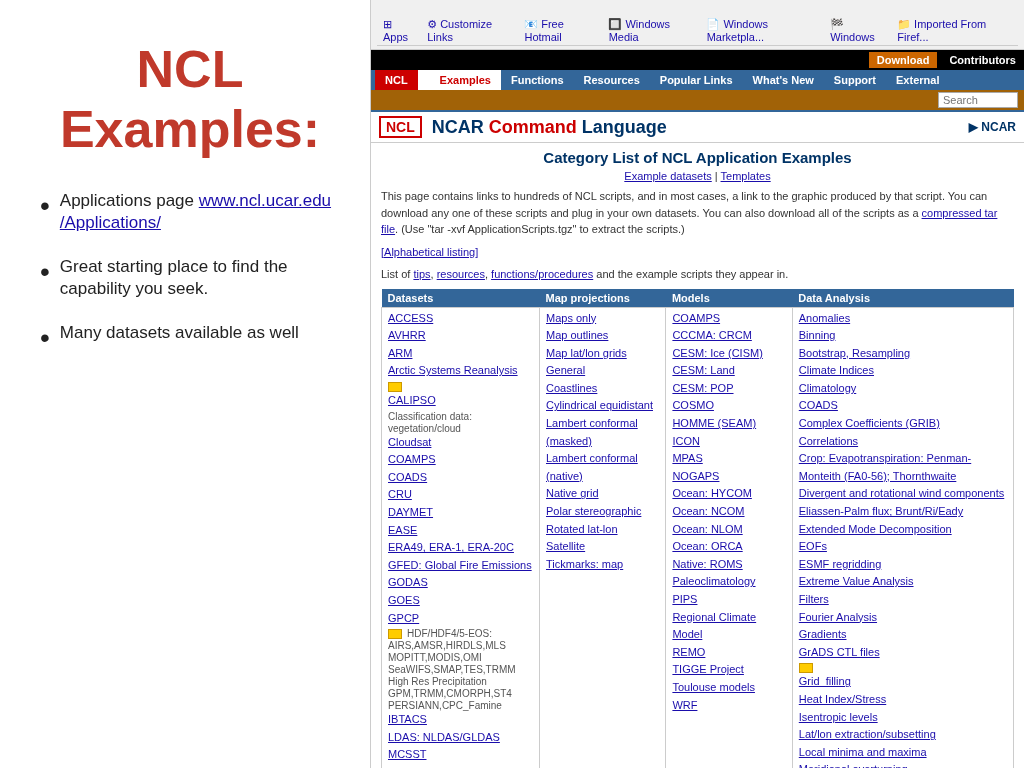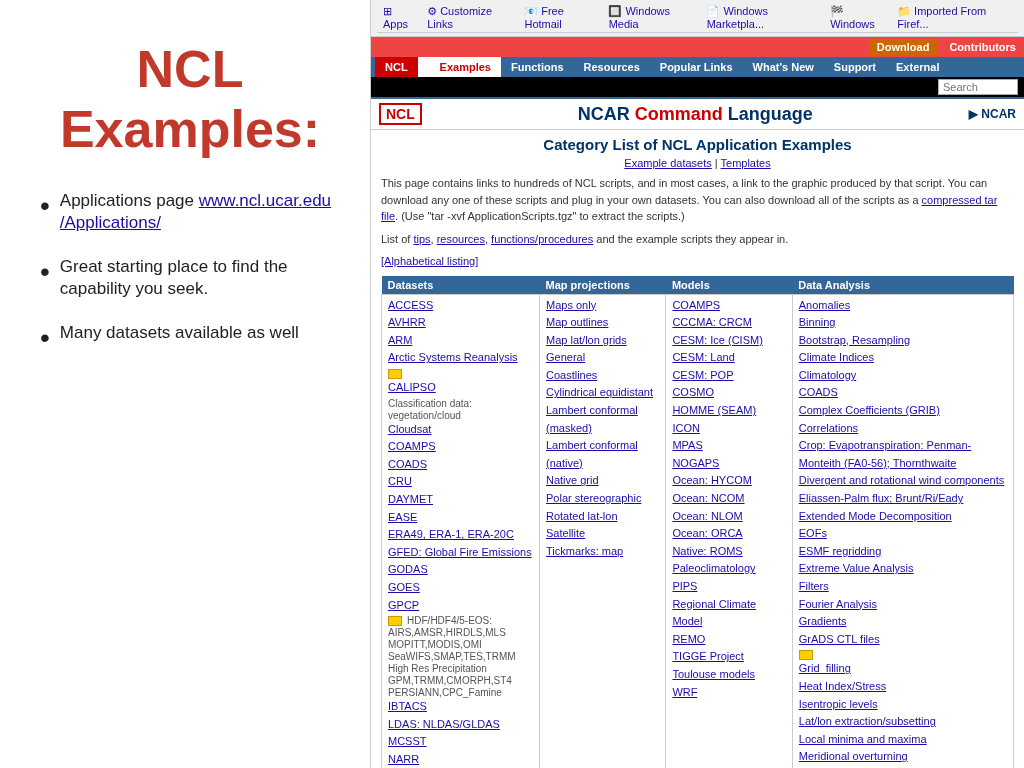--- a/index.html
+++ b/index.html
@@ -77,33 +77,33 @@
     #bookmarks-bar {
       background: #f0f0f0;
       padding: 2px 6px;
       font-size: 11px;
       color: #333;
       display: flex;
       gap: 10px;
       border-bottom: 1px solid #ccc;
     }
 
-    .bookmark-item { color: #1a0dab; cursor: pointer; }
+    .bookmark-item { color: #1a0dab; cursor: pointer; margin-top: 13px; }
 
     
     #ncl-site {
       flex: 1;
       overflow-y: auto;
       overflow-x: hidden;
       font-size: 12px;
       color: #333;
     }
 
     #ncl-top-bar {
-      background: #ef4444;
+      background: #000000;
       display: flex;
       justify-content: flex-end;
       align-items: center;
       padding: 2px 8px;
       gap: 12px;
     }
 
     .ncl-top-link {
       color: #fff;
       font-size: 11px;
@@ -141,21 +141,21 @@
       padding-left: 22px;
     }
 
     .ncl-nav-tab.brand {
       background: #cc0000;
       color: #fff;
       padding: 4px 10px;
     }
 
     #ncl-secondary-nav {
-      background: #000000;
+      background: #a16207;
       display: flex;
       align-items: center;
       border-bottom: 2px solid #336699;
       padding: 2px 6px;
       justify-content: space-between;
     }
 
     #search-box-area {
       display: flex;
       align-items: center;
@@ -180,21 +180,21 @@
       font-size: 13px;
       font-weight: bold;
       color: #003366;
     }
 
     #ncl-command-language {
       font-size: 18px;
       font-weight: bold;
       color: #003366;
       flex: 1;
-      text-align: center;
+      text-align: left;
     }
 
     #ncar-logo-right {
       font-size: 13px;
       font-weight: bold;
       color: #003366;
     }
 
     #page-content {
       padding: 6px 10px;
@@ -349,25 +349,25 @@
         <a href="#">Example datasets</a>
         <span> | </span>
         <a href="#">Templates</a>
       </div>
 
       <div class="description-text">
         This page contains links to hundreds of NCL scripts, and in most cases, a link to the graphic produced by that script. You can download any one of these scripts and plug in your own datasets. You can also download all of the scripts as a <a href="#">compressed tar file</a>. (Use "tar -xvf ApplicationScripts.tgz" to extract the scripts.)
       </div>
 
       <div class="description-text">
+        <a href="#">[Alphabetical listing]</a>
+      </div>
+
+      <div class="description-text">
         List of <a href="#">tips</a>, <a href="#">resources</a>, <a href="#">functions/procedures</a> and the example scripts they appear in.
-      </div>
-
-      <div class="description-text">
-        <a href="#">[Alphabetical listing]</a>
       </div>
 
       <table id="data-table">
         <thead>
           <tr>
             <th class="col-datasets">Datasets</th>
             <th class="col-map">Map projections</th>
             <th class="col-models">Models</th>
             <th class="col-analysis">Data Analysis</th>
           </tr>

